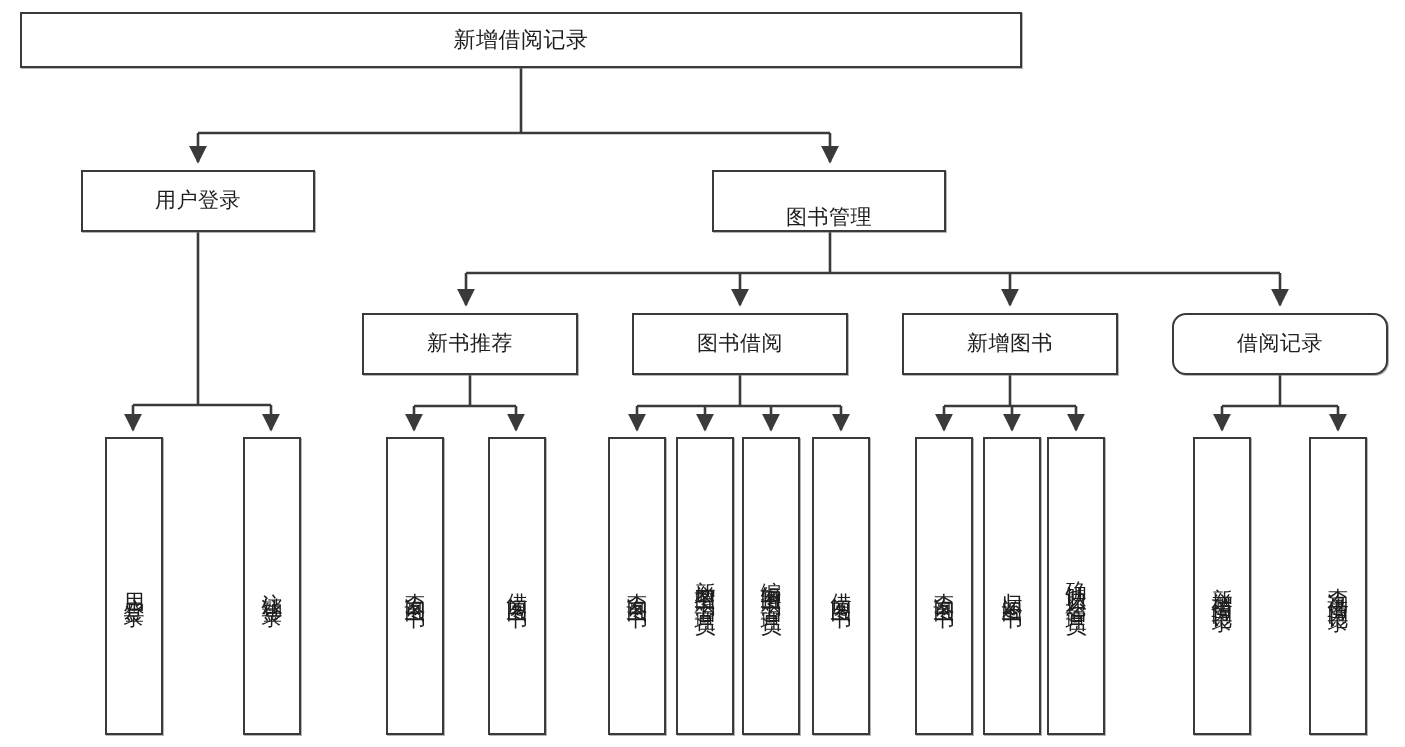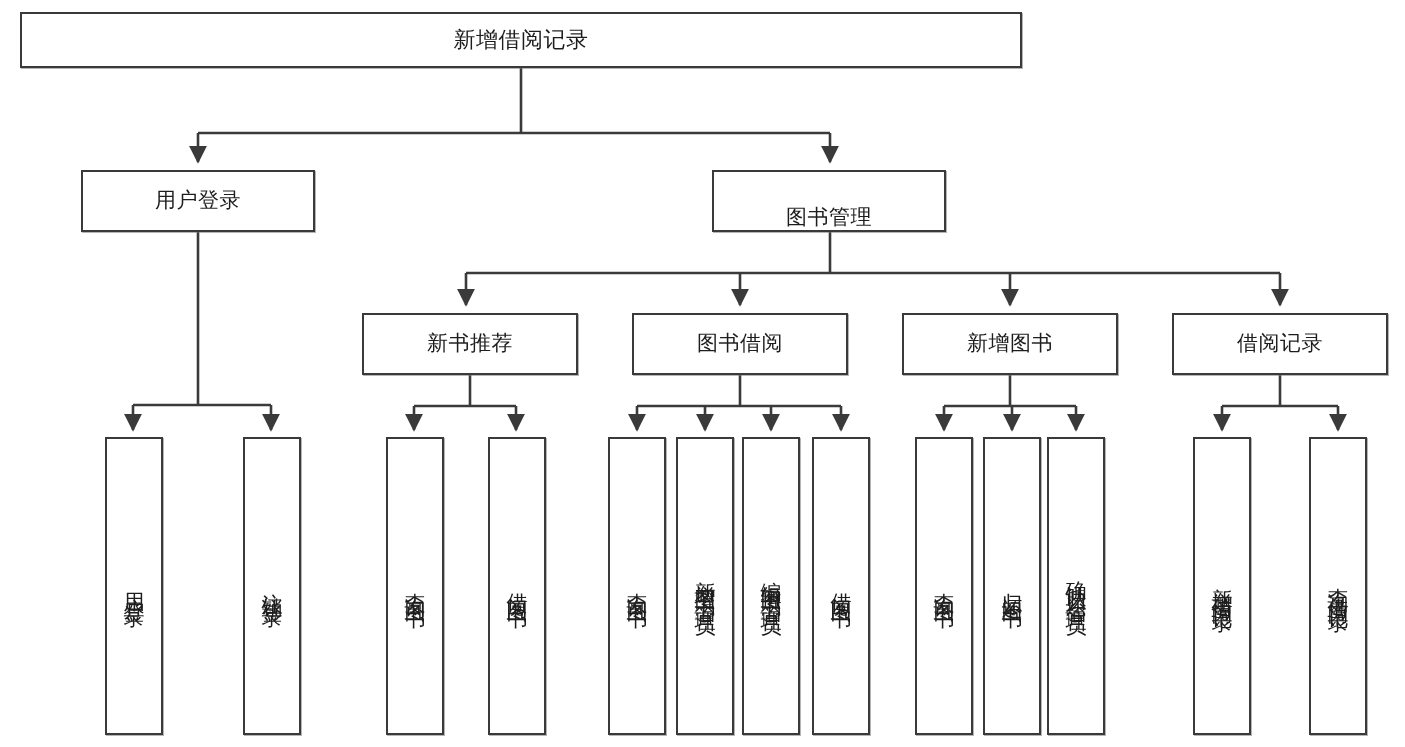--- a/index.html
+++ b/index.html
@@ -140,21 +140,21 @@
 
   <div class="node node-h" style="left:362px; top:313px; width:216px; height:62px;">
     <span>新书推荐</span>
   </div>
   <div class="node node-h" style="left:632px; top:313px; width:216px; height:62px;">
     <span>图书借阅</span>
   </div>
   <div class="node node-h" style="left:902px; top:313px; width:216px; height:62px;">
     <span>新增图书</span>
   </div>
-  <div class="node node-h" style="left:1172px; top:313px; width:216px; height:62px;">
+  <div class="node node-h" style="left:1172px; top:313px; width:216px; height:62px;border-radius:14px;">
     <span>借阅记录</span>
   </div>
 
   <div class="node node-v" style="left:105px; top:437px; width:58px; height:298px;">
     <span class="vtext">用户登录</span>
   </div>
   <div class="node node-v" style="left:243px; top:437px; width:58px; height:298px;">
     <span class="vtext">注销登录</span>
   </div>
 

